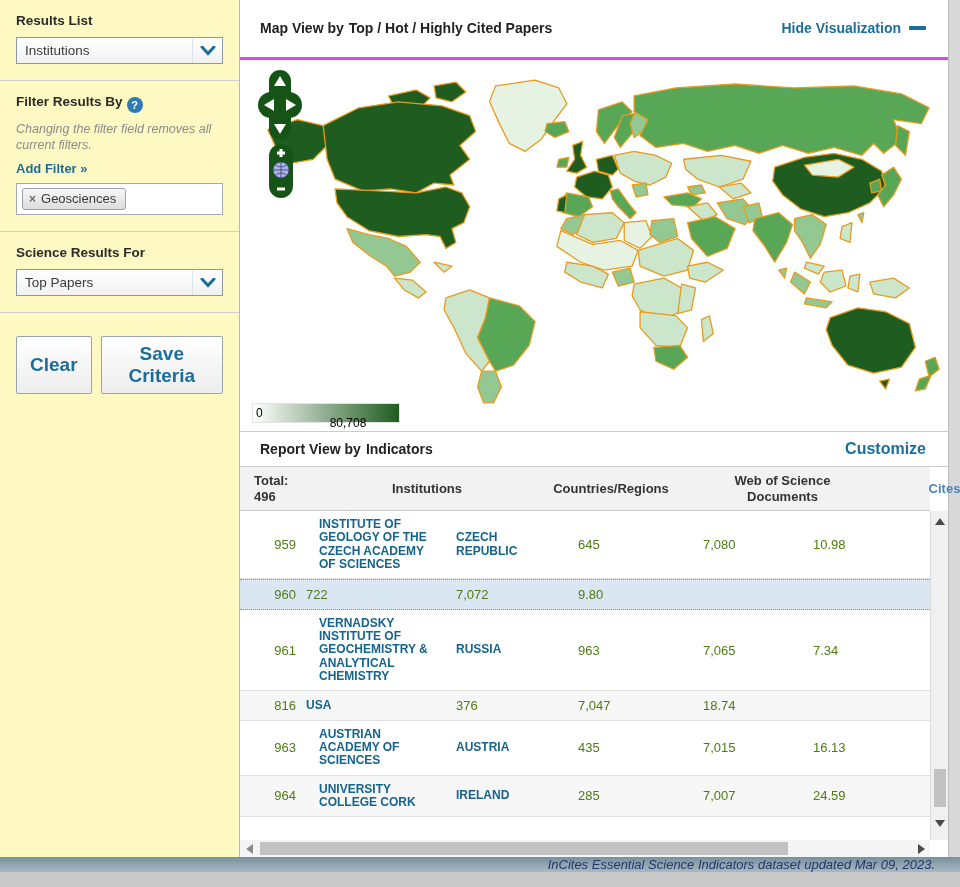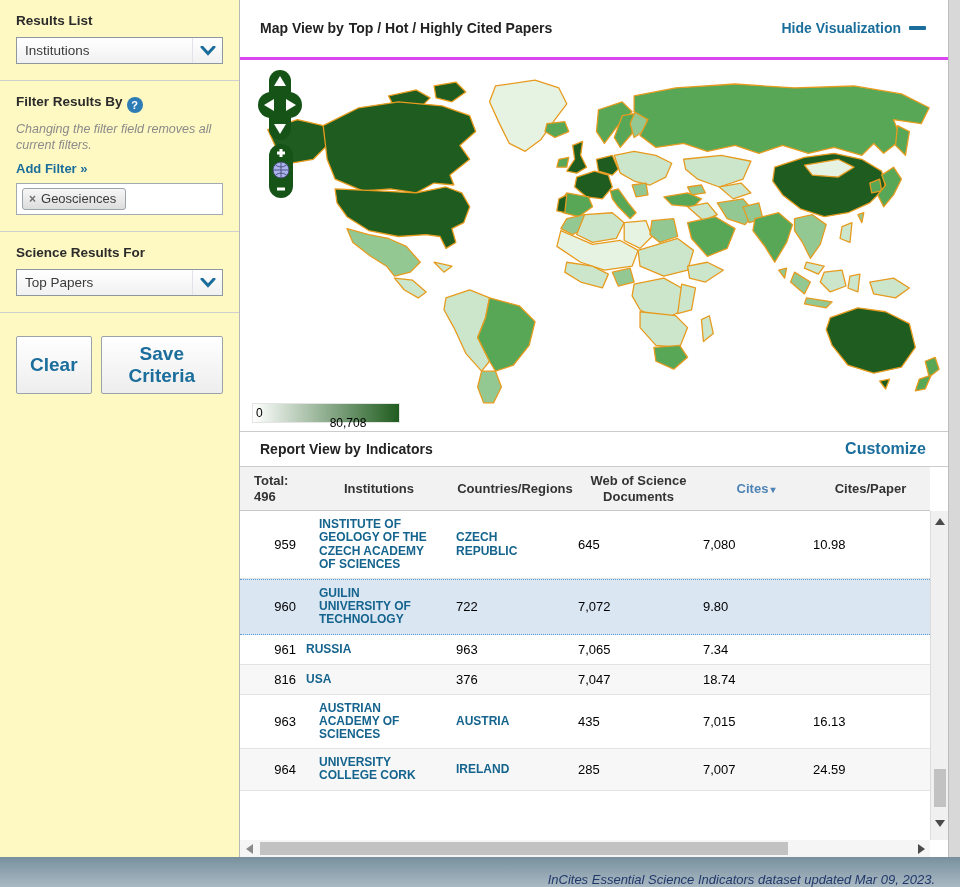--- a/index.html
+++ b/index.html
@@ -40,52 +40,52 @@
   .lv0{fill:var(--lv0);} .lv1{fill:var(--lv1);} .lv2{fill:var(--lv2);} .lv3{fill:var(--lv3);} .lv4{fill:var(--lv4);}
   .map-controls { position:absolute; left:16px; top:8px; width:70px; }
   .map-legend { position:absolute; left:12px; bottom:8px; width:148px; height:20px; background:linear-gradient(to right,#ffffff,var(--lv4)); border:1px solid #e4e4e4; font-size:12px; color:#000; }
   .leg-min { position:absolute; left:3px; top:2px; }
   .leg-max { position:absolute; left:50%; top:12px; transform:translateX(-50%);padding-left:44px; }
 
   .report-header { height:35px; border-bottom:1px solid #cccccc; display:flex; align-items:center; justify-content:space-between; padding:0 22px 0 20px; }
   .customize { font-size:16px;margin-left:47px; }
 
   .grid-cols { display:grid; grid-template-columns:64px 150px 122px 125px 110px 119px; }
-  .thead { background:#f2f2f2; border-bottom:1px solid #c8c8c8; min-height:44px; align-items:center; font-weight:bold; font-size:13px; color:#333; width:690px; }
+  .thead { background:#f2f2f2; border-bottom:1px solid #c8c8c8; min-height:44px; align-items:center; font-weight:bold; font-size:13px; color:#333; width:690px;gap:48px; }
   .th { text-align:center; line-height:1.25; padding:4px 2px; }
   .th.total { text-align:left; padding-left:14px; }
   .th.cites { color:#4e83b6; cursor:pointer; }
   .sort-arrow { font-size:10px; margin-left:2px; }
 
   .tbody { position:relative; height:330px; overflow:hidden; width:708px; }
   .rows { width:690px; }
   .row { border-bottom:1px solid #e2e2e2; align-items:center; cursor:pointer; }
   .row:nth-child(even) { background:#f7f7f7; }
   .row.selected { background:#dbe6f3; border-top:1px dotted #5b9bd5; border-bottom:1px dotted #5b9bd5; }
-  .cell { padding:7px 2px; font-size:13px; color:#000000; }
+  .cell { padding:7px 2px; font-size:13px; color:#4d7c0f; }
   .cell.rank { text-align:right; padding-right:8px; }
   .cell.inst { color:#15648e; font-weight:bold; font-size:12px; line-height:1.1; padding-left:15px; padding-right:22px; text-transform:uppercase; }
   .cell.ctry { color:#15648e; font-weight:bold; font-size:12px; line-height:1.1; padding-right:32px; }
   .cell.num { text-align:left; padding-right:4px; }
 
   .vscroll { position:absolute; right:0; top:0; width:18px; height:330px; background:#f0f0f0; border-left:1px solid #dcdcdc; }
   .vthumb { position:absolute; left:3px; top:258px; width:12px; height:38px; background:#c2c2c2; }
   .sb-btn { position:absolute; left:0; width:18px; height:20px; display:flex; align-items:center; justify-content:center; cursor:pointer; }
   .tri-up { width:0; height:0; border-left:5px solid transparent; border-right:5px solid transparent; border-bottom:7px solid #4a4a4a; }
   .tri-down { width:0; height:0; border-left:5px solid transparent; border-right:5px solid transparent; border-top:7px solid #4a4a4a; }
   .tri-left { width:0; height:0; border-top:5px solid transparent; border-bottom:5px solid transparent; border-right:7px solid #8a8a8a; }
   .tri-right { width:0; height:0; border-top:5px solid transparent; border-bottom:5px solid transparent; border-left:7px solid #4a4a4a; }
 
   .hscroll { position:relative; height:17px; width:690px; background:#f5f5f5; }
   .hthumb { position:absolute; left:20px; top:2px; height:13px; width:528px; background:#c2c2c2; }
   .h-btn { position:absolute; top:0; width:18px; height:17px; display:flex; align-items:center; justify-content:center; cursor:pointer; }
 
   .right-strip { width:12px; background:#d8d8d8; border-left:1px solid #bdbdbd; }
 
-  .footer { height:30px; background:linear-gradient(#78909e,#a9b9c3); display:flex; align-items:flex-end; justify-content:flex-end; padding-right:25px; }
+  .footer { height:15px; background:linear-gradient(#78909e,#a9b9c3); display:flex; align-items:flex-end; justify-content:flex-end; padding-right:25px; }
   .footer-text { font-style:italic; color:#21386b; font-size:13px; }
 </style>
 </head>
 <body>
 
 <div class="app">
   <div class="main-row">
 
     <div class="sidebar">
       <div class="side-section">
@@ -271,28 +271,28 @@
     <div class="cell rank">959</div>
     <div class="cell inst">INSTITUTE OF GEOLOGY OF THE CZECH ACADEMY OF SCIENCES</div>
     <div class="cell ctry">CZECH REPUBLIC</div>
     <div class="cell num">645</div>
     <div class="cell num">7,080</div>
     <div class="cell num">10.98</div>
   </div>
 
   <div class="row grid-cols selected">
     <div class="cell rank">960</div>
-    <div class="cell inst">GUILIN UNIVERSITY OF TECHNOLOGY</div>
     <div class="cell num">722</div>
     <div class="cell num">7,072</div>
     <div class="cell num">9.80</div>
   </div>
 
   <div class="row grid-cols">
     <div class="cell rank">961</div>
+    <div class="cell inst">VERNADSKY INSTITUTE OF GEOCHEMISTRY &amp; ANALYTICAL CHEMISTRY</div>
     <div class="cell ctry">RUSSIA</div>
     <div class="cell num">963</div>
     <div class="cell num">7,065</div>
     <div class="cell num">7.34</div>
   </div>
 
   <div class="row grid-cols">
     <div class="cell rank">816</div>
     <div class="cell ctry">USA</div>
     <div class="cell num">376</div>

